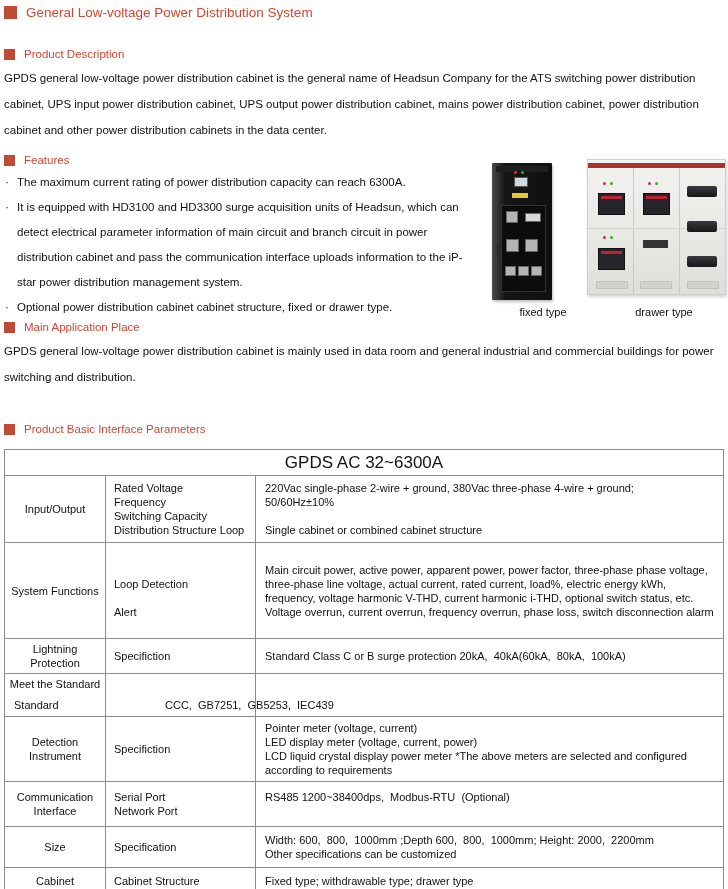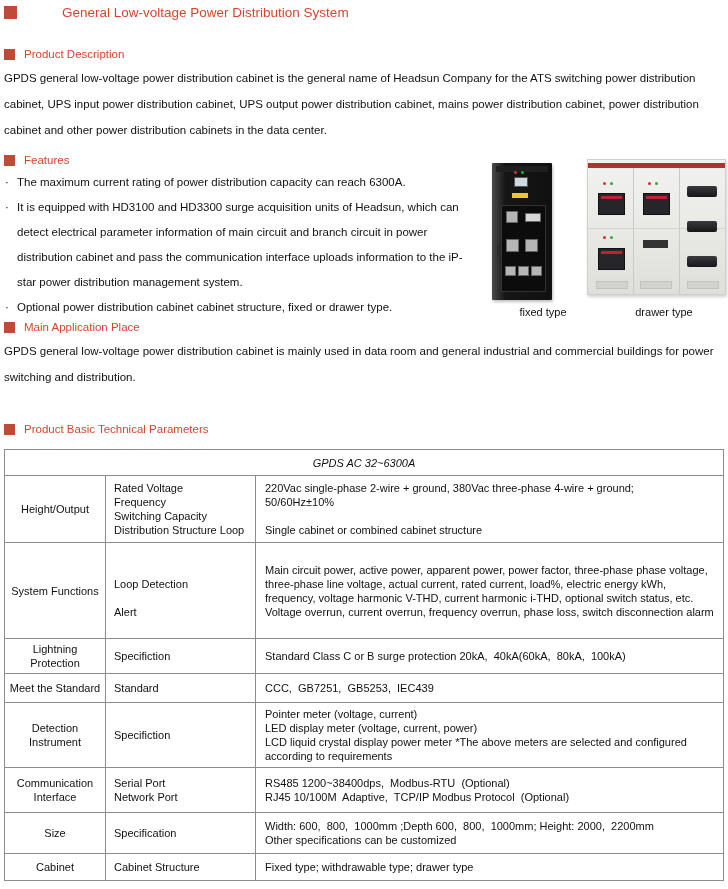--- a/index.html
+++ b/index.html
@@ -4,21 +4,21 @@
 <style>
   html,body{margin:0;padding:0;background:#fff;}
   body{width:728px;height:889px;position:relative;overflow:hidden;
        font-family:"Liberation Sans","DejaVu Sans",sans-serif;color:#1c1c1c;}
   .page{position:relative;width:720px;margin:0 0 0 4px;}
   
   .head{display:flex;align-items:center;gap:9px;}
   .sq{background:#bf4a35;display:inline-block;flex:0 0 auto;}
   .h-title{margin-top:5px;}
   .h-title .sq{width:13px;height:13px;}
-  .h-title .txt{color:#d8442f;font-size:13.5px;margin-left:36px;}
+  .h-title .txt{color:#d8442f;font-size:13.5px;}
   .sect .sq{width:11px;height:11px;}
   .sect .txt{color:#d8442f;font-size:11.5px;}
   .s-desc{margin-top:28px;}
   .para{font-size:11.5px;line-height:26px;margin-top:5px;color:#111;}
   .s-feat{margin-top:11px;}
   ul.features{list-style:none;margin:4px 0 0 0;padding:0;width:466px;
               font-size:11.5px;line-height:25px;color:#111;}
   ul.features li{padding-left:13px;position:relative;}
   ul.features li .blt{position:absolute;left:1px;top:0;}
   .s-app{margin-top:1px;}
@@ -68,37 +68,37 @@
   .cabd .d3{left:60px;top:22px;}.cabd .d4{left:67px;top:22px;}
   .cabd .d5{left:15px;top:76px;}.cabd .d6{left:22px;top:76px;}
   .cabd .h1,.cabd .h2,.cabd .h3{position:absolute;left:99px;width:30px;height:11px;
         background:linear-gradient(180deg,#3a3a3e,#17171a);border-radius:2px;}
   .cabd .h1{top:26px;}.cabd .h2{top:61px;}.cabd .h3{top:96px;}
   .cabd .vent{position:absolute;bottom:5px;height:6px;background:#d2d2cf;border:1px solid #c2c2bf;}
   .cabd .v1{left:8px;width:30px;}.cabd .v2{left:52px;width:30px;}.cabd .v3{left:99px;width:30px;}
   
   .ptable{margin-top:14px;width:718px;border:1px solid #8c8c8c;font-size:11px;line-height:14px;color:#111;}
   .thead{height:25px;display:flex;align-items:center;justify-content:center;
-         border-bottom:1px solid #8c8c8c;font-size:11px;font-style:italic;}
+         border-bottom:1px solid #8c8c8c;font-size:17px;}
   .trow{display:flex;position:relative;border-bottom:1px solid #8c8c8c;}
   .trow:last-child{border-bottom:none;}
   .trow::before{content:"";position:absolute;left:100px;top:0;bottom:0;width:1px;background:#8c8c8c;}
   .trow::after{content:"";position:absolute;left:250px;top:0;bottom:0;width:1px;background:#8c8c8c;}
   .cat{width:100px;flex:0 0 auto;display:flex;align-items:center;justify-content:center;
        text-align:center;padding:3px 4px;box-sizing:border-box;}
   .pairs{flex:1;display:flex;flex-direction:column;justify-content:center;padding:4px 0;}
   .pair{display:flex;align-items:center;}
   .pair:only-child{align-items:center;}
   .plabel{width:150px;flex:0 0 auto;padding-left:9px;box-sizing:border-box;}
   .pvalue{flex:1;padding-left:10px;padding-right:6px;white-space:pre-line;}
   
   .tbody .trow:nth-child(1){min-height:66px;}
   .tbody .trow:nth-child(2){min-height:95px;}
   .tbody .trow:nth-child(3){min-height:32px;}
-  .tbody .trow:nth-child(4){min-height:28px;}
+  .tbody .trow:nth-child(4){min-height:28px;flex-direction:column;}
   .tbody .trow:nth-child(5){min-height:53px;}
   .tbody .trow:nth-child(6){min-height:44px;}
   .tbody .trow:nth-child(7){min-height:40px;}
   .tbody .trow:nth-child(8){min-height:26px;}
   .tbody .trow:nth-child(9){min-height:26px;}
   .tbody .trow:nth-child(10){min-height:29px;}
 </style>
 </head>
 <body>
 
@@ -126,28 +126,28 @@
   </ul>
 
   <div class="head sect s-app">
     <span class="sq"></span>
     <span class="txt">Main Application Place</span>
   </div>
   <div class="para">GPDS general low-voltage power distribution cabinet is mainly used in data room and general industrial and commercial buildings for power switching and distribution.</div>
 
   <div class="head sect s-params">
     <span class="sq"></span>
-    <span class="txt">Product Basic Technical Parameters</span>
+    <span class="txt">Product Basic Interface Parameters</span>
   </div>
 
   <div class="ptable">
     <div class="thead">GPDS AC 32~6300A</div>
     <div class="tbody">
         <div class="trow">
-          <div class="cat">Height/Output</div>
+          <div class="cat">Input/Output</div>
           <div class="pairs">
             <div class="pair">
               <div class="plabel">Rated Voltage</div>
               <div class="pvalue">220Vac single-phase 2-wire + ground, 380Vac three-phase 4-wire + ground;</div>
             </div>
             <div class="pair">
               <div class="plabel">Frequency</div>
               <div class="pvalue">50/60Hz±10%</div>
             </div>
             <div class="pair">
@@ -203,21 +203,20 @@
         </div>
         <div class="trow">
           <div class="cat">Communication Interface</div>
           <div class="pairs">
             <div class="pair">
               <div class="plabel">Serial Port</div>
               <div class="pvalue">RS485 1200~38400dps,&nbsp; Modbus-RTU&nbsp; (Optional)</div>
             </div>
             <div class="pair">
               <div class="plabel">Network Port</div>
-              <div class="pvalue">RJ45 10/100M&nbsp; Adaptive,&nbsp; TCP/IP Modbus Protocol&nbsp; (Optional)</div>
             </div>
           </div>
         </div>
         <div class="trow">
           <div class="cat">Size</div>
           <div class="pairs">
             <div class="pair">
               <div class="plabel">Specification</div>
               <div class="pvalue">Width: 600,&nbsp; 800,&nbsp; 1000mm ;Depth 600,&nbsp; 800,&nbsp; 1000mm; Height: 2000,&nbsp; 2200mm
 Other specifications can be customized</div>

